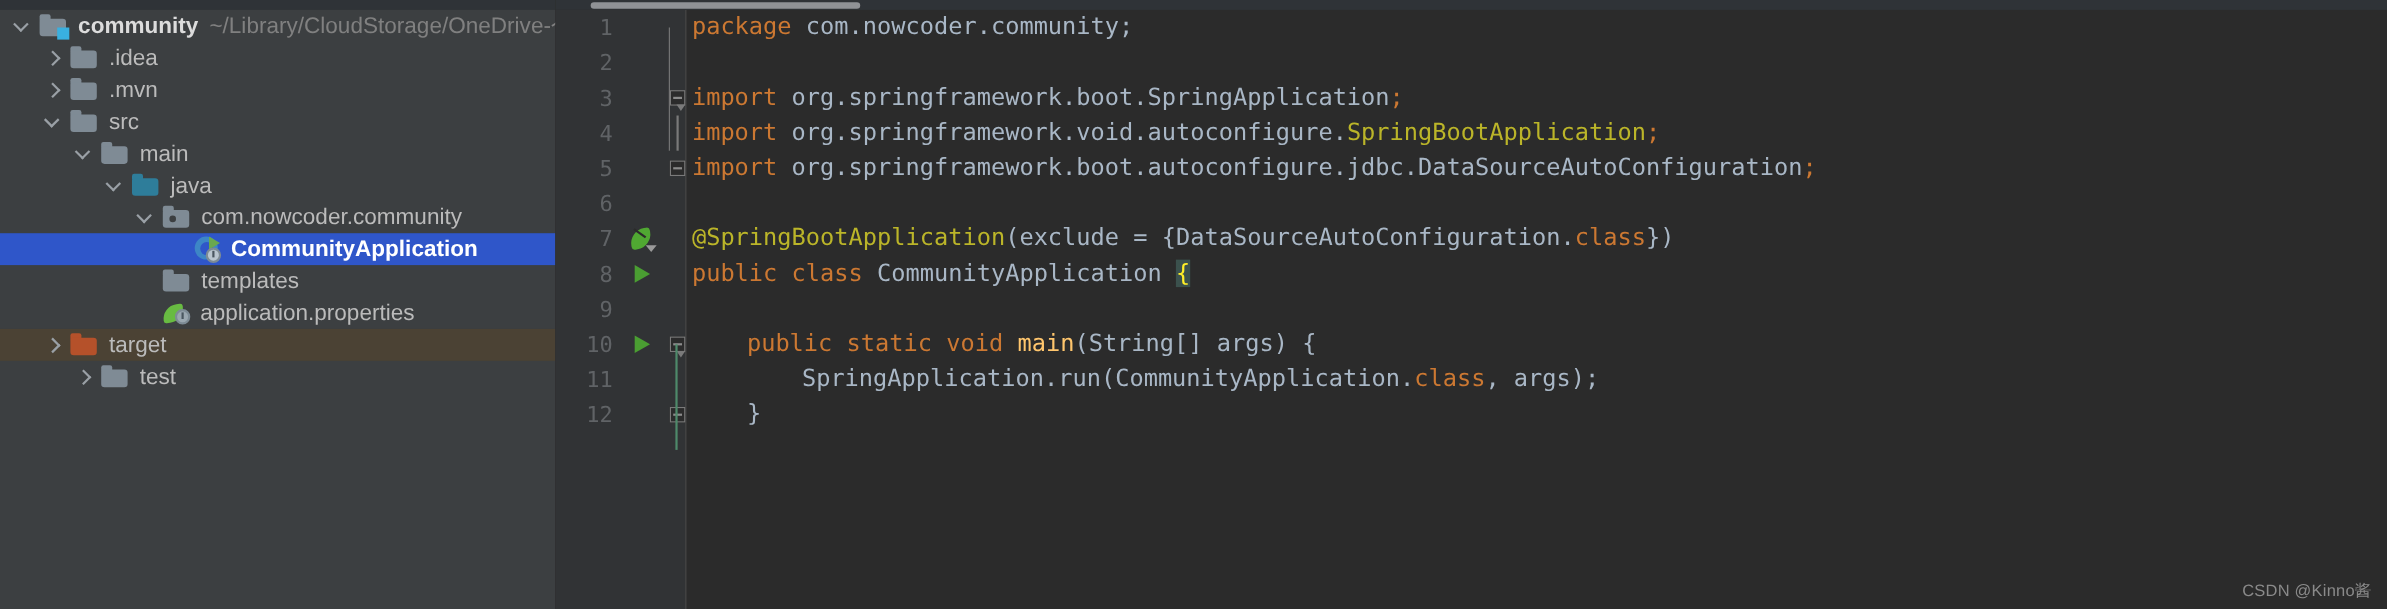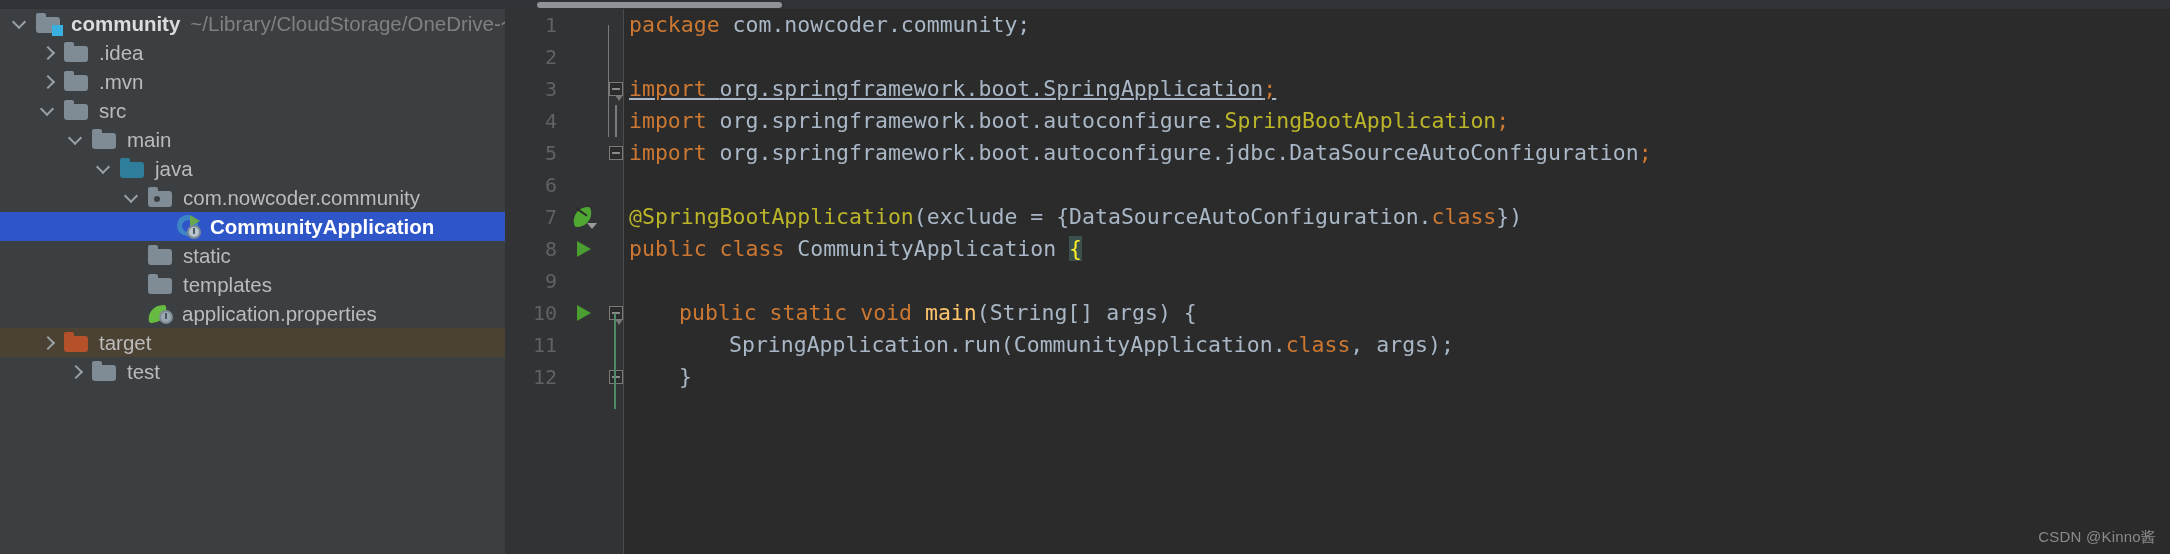--- a/index.html
+++ b/index.html
@@ -311,29 +311,20 @@
           </span>
           <span class="row-label">CommunityApplication</span>
         </div>
         <div class="row">
           <span class="indent" style="width: 122px;"></span>
           <span class="chev none"></span>
           <span class="ficon">
             <span class="tab"></span>
             <span class="body"></span>
           </span>
-          <span class="row-label">static</span>
-        </div>
-        <div class="row">
-          <span class="indent" style="width: 122px;"></span>
-          <span class="chev none"></span>
-          <span class="ficon">
-            <span class="tab"></span>
-            <span class="body"></span>
-          </span>
           <span class="row-label">templates</span>
         </div>
         <div class="row">
           <span class="indent" style="width: 122px;"></span>
           <span class="chev none"></span>
           <span class="leaficon">
             <span class="leaf"></span>
             <span class="gear2"></span>
           </span>
           <span class="row-label">application.properties</span>
@@ -361,22 +352,22 @@
 
   <div class="editor">
     <div class="editor-topbar">
       <div class="hscroll"></div>
     </div>
     <div class="gutter"></div>
     <div class="sep"></div>
     <div class="code-area" id="code-area">
         <div class="line"><span class="lnum">1</span><span class="codetext" style="left: 124px;"><span class="kw">package </span><span class="ident">com.nowcoder.community;</span></span></div>
         <div class="line"><span class="lnum">2</span><span class="codetext" style="left: 124px;"></span></div>
-        <div class="line"><span class="lnum">3</span><span class="gmark" style="left: 96px;"><span class="fold-box"></span><span class="fold-arrow"></span></span><span class="codetext" style="left: 124px; text-decoration: underline;"><span class="kw">import </span><span class="ident">org.springframework.boot.SpringApplication</span><span class="kw">;</span></span></div>
-        <div class="line"><span class="lnum">4</span><span class="gmark" style="left: 96px;"><span class="fold-vline" style="top:0;height:32px;"></span></span><span class="codetext" style="left: 124px;"><span class="kw">import </span><span class="ident">org.springframework.boot.autoconfigure.</span><span class="cls">SpringBootApplication</span><span class="kw">;</span></span></div>
+        <div class="line"><span class="lnum">3</span><span class="gmark" style="left: 96px;"><span class="fold-box"></span><span class="fold-arrow"></span></span><span class="codetext" style="left: 124px;"><span class="kw">import </span><span class="ident">org.springframework.boot.SpringApplication</span><span class="kw">;</span></span></div>
+        <div class="line"><span class="lnum">4</span><span class="gmark" style="left: 96px;"><span class="fold-vline" style="top:0;height:32px;"></span></span><span class="codetext" style="left: 124px;"><span class="kw">import </span><span class="ident">org.springframework.void.autoconfigure.</span><span class="cls">SpringBootApplication</span><span class="kw">;</span></span></div>
         <div class="line"><span class="lnum">5</span><span class="gmark" style="left: 96px;"><span class="fold-box"></span></span><span class="codetext" style="left: 124px;"><span class="kw">import </span><span class="ident">org.springframework.boot.autoconfigure.jdbc.DataSourceAutoConfiguration</span><span class="kw">;</span></span></div>
         <div class="line"><span class="lnum">6</span><span class="codetext" style="left: 124px;"></span></div>
         <div class="line"><span class="lnum">7</span><span class="gmark"><span class="spring-leaf"></span><span class="spring-caret"></span></span><span class="codetext" style="left: 124px;"><span class="anno">@SpringBootApplication</span><span class="ident">(exclude = {DataSourceAutoConfiguration.</span><span class="kw">class</span><span class="ident">})</span></span></div>
         <div class="line"><span class="lnum">8</span><span class="gmark"><span class="run-tri"></span></span><span class="codetext" style="left: 124px;"><span class="kw">public class </span><span class="ident">CommunityApplication </span><span class="brace-hl">{</span></span></div>
         <div class="line"><span class="lnum">9</span><span class="codetext" style="left: 124px;"></span></div>
         <div class="line"><span class="lnum">10</span><span class="gmark"><span class="run-tri"></span></span><span class="gmark" style="left: 96px;"><span class="fold-box"></span><span class="fold-arrow"></span></span><span class="codetext" style="left: 174px;"><span class="kw">public static void </span><span class="meth">main</span><span class="ident">(String[] args) {</span></span></div>
         <div class="line"><span class="lnum">11</span><span class="codetext" style="left: 224px;"><span class="ident">SpringApplication.</span><span class="italic ident">run</span><span class="ident">(CommunityApplication.</span><span class="kw">class</span><span class="ident">, args);</span></span></div>
         <div class="line"><span class="lnum">12</span><span class="gmark" style="left: 96px;"><span class="fold-box"></span></span><span class="codetext" style="left: 174px;"><span class="ident">}</span></span></div>
         <div style="position: absolute; left: 102.5px; top: 16px; width: 1.6px; height: 112px; background: rgb(122, 122, 122);"></div>
         <div style="position: absolute; left: 109px; top: 304px; width: 1.6px; height: 96px; background: rgb(78, 138, 106);"></div>

